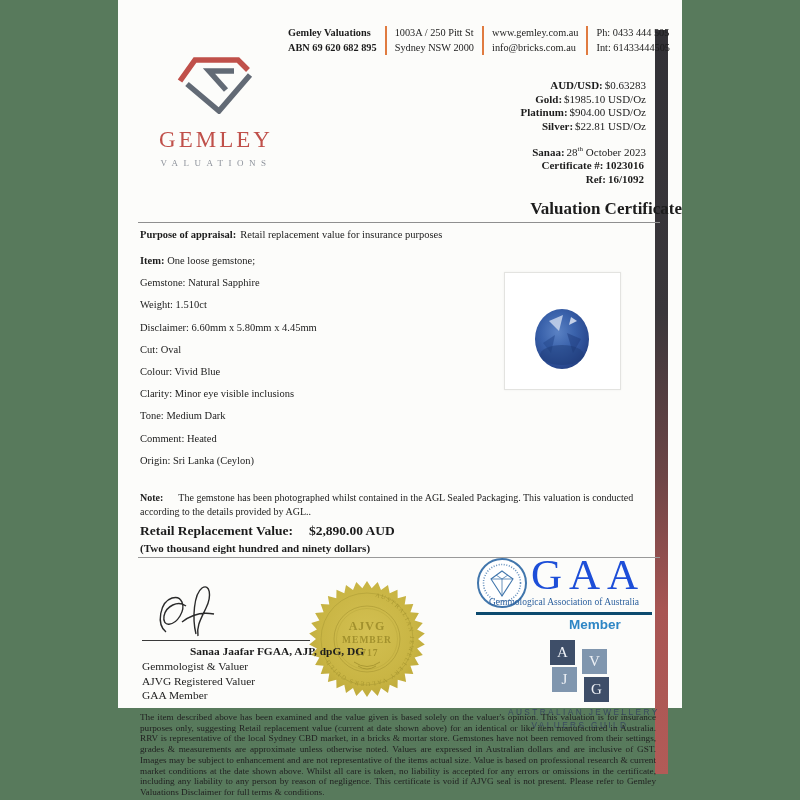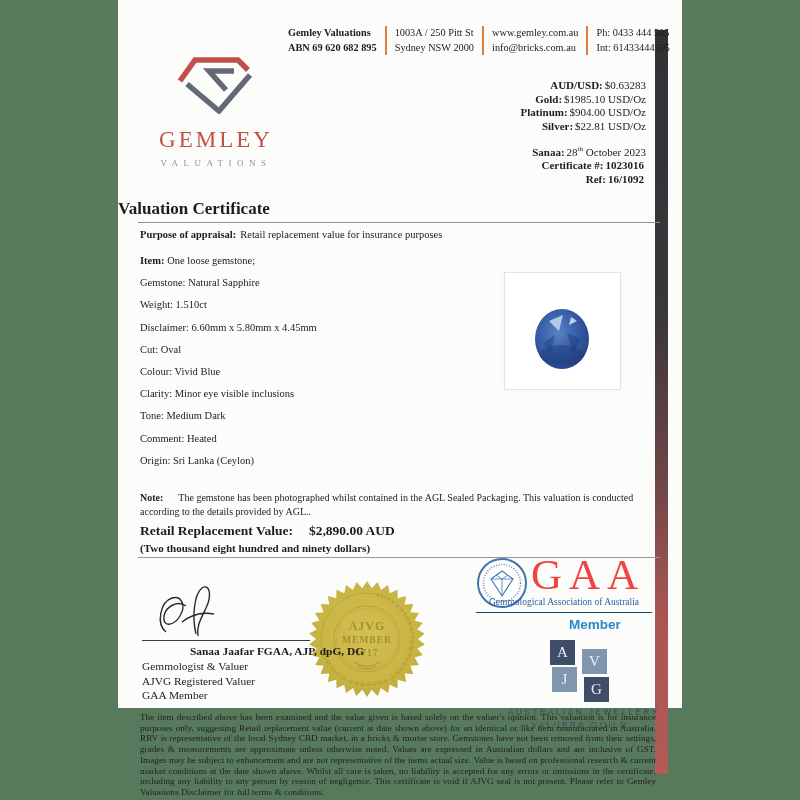--- a/index.html
+++ b/index.html
@@ -24,21 +24,21 @@
   .brand-tag { font-size:9px; letter-spacing:5.5px; color:#8d929b; margin-top:5px; }
 
   
   .rates { position:absolute; right:36px; top:79px; text-align:right; font-size:11px; line-height:13.6px; }
   .rates b { margin-right:2px; }
   .meta { position:absolute; right:36px; top:143px; text-align:right; font-size:11px; line-height:13.8px; }
   .meta b { margin-right:2px; }
   sup { font-size:7px; vertical-align:super; }
 
   
-  .title { position:absolute; left:0; top:199px; width:100%; text-align:left; font-size:17px; font-weight:bold; }
+  .title { position:absolute; left:0; top:199px; width:100%; text-align:right; font-size:17px; font-weight:bold; }
   .title-rule { position:absolute; left:20px; right:22px; top:222px; border-top:1.4px solid #8f8f8f; }
 
   .purpose { position:absolute; left:22px; top:229px; font-size:10.5px; }
   .purpose b { margin-right:4px;text-align:right; }
 
   
   .details { position:absolute; left:22px; top:255px; font-size:10.5px; }
   .details .row { height:22.2px; }
   .details .row:first-child .lbl { font-weight:bold; }
 
@@ -50,23 +50,23 @@
   .note { position:absolute; left:22px; right:26px; top:491px; font-size:10px; line-height:13.8px; }
   .note b { margin-right:15px; }
   .rrv { position:absolute; left:22px; top:523px; font-size:13.5px; font-weight:bold; }
   .rrv .val { margin-left:16px; }
   .rrv-words { position:absolute; left:22px; top:542px; font-size:11px; font-weight:bold; }
   .rrv-rule { position:absolute; left:20px; right:22px; top:557px; border-top:1.2px solid #999; }
 
   
   .gaa-emblem { position:absolute; left:358px; top:556px; }
   .gaa-acronym { position:absolute; left:413px; top:550px; width:120px; font-size:43px; letter-spacing:7px;
-    color:#ef4444; font-family:"Liberation Serif", serif; }
+    color:#1d4ed8; font-family:"Liberation Serif", serif; }
   .gaa-assoc { position:absolute; left:358px; top:597px; width:176px; text-align:center; font-size:9.5px;
-    color:#2b5f9d; padding-bottom:5px; border-bottom:1px solid #0c4a6e; }
+    color:#2b5f9d; padding-bottom:5px; border-bottom:3px solid #0c4a6e; }
   .gaa-member { position:absolute; left:417px; top:617px; width:120px; text-align:center; font-size:13.5px;
     font-weight:bold; color:#2e86c5; font-family:"Liberation Sans", sans-serif; }
 
   
   .seal { position:absolute; left:190px; top:580px; }
   .seal text { font-family:"Liberation Serif", serif; }
 
   
   .sig { position:absolute; left:24px; top:610px; width:200px; }
   .sig-scribble { position:absolute; left:10px; top:-26px; }

